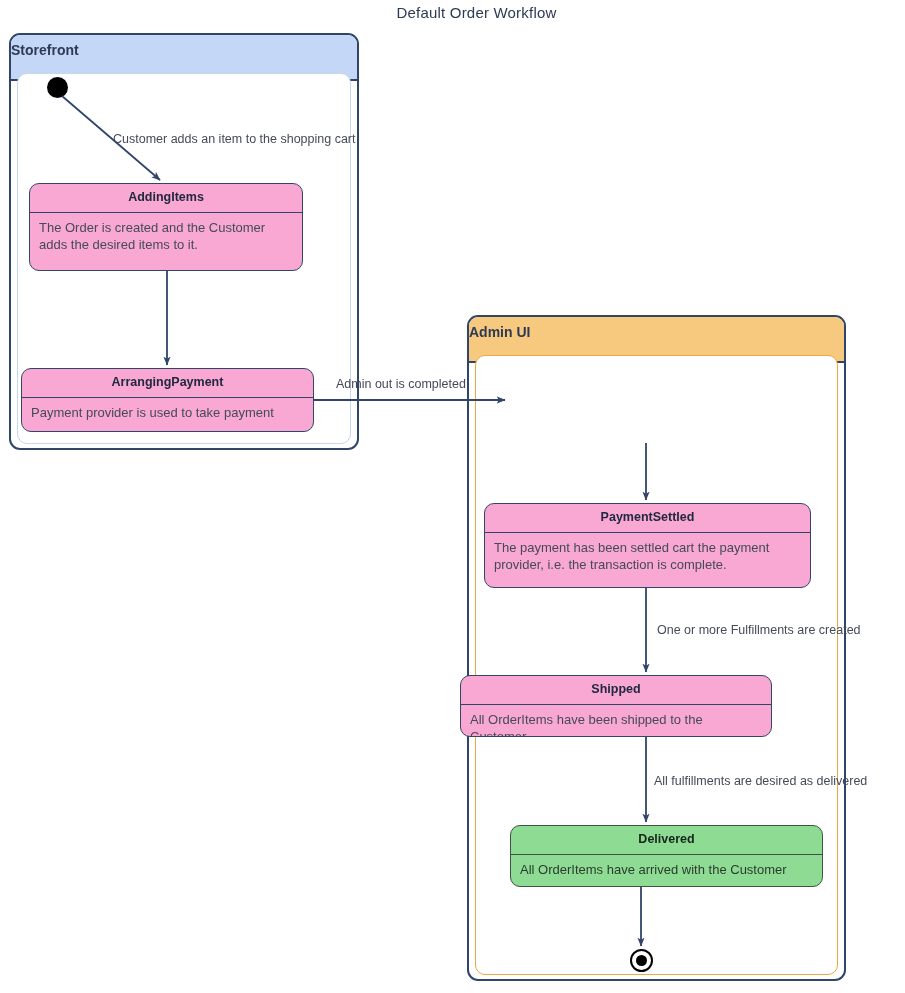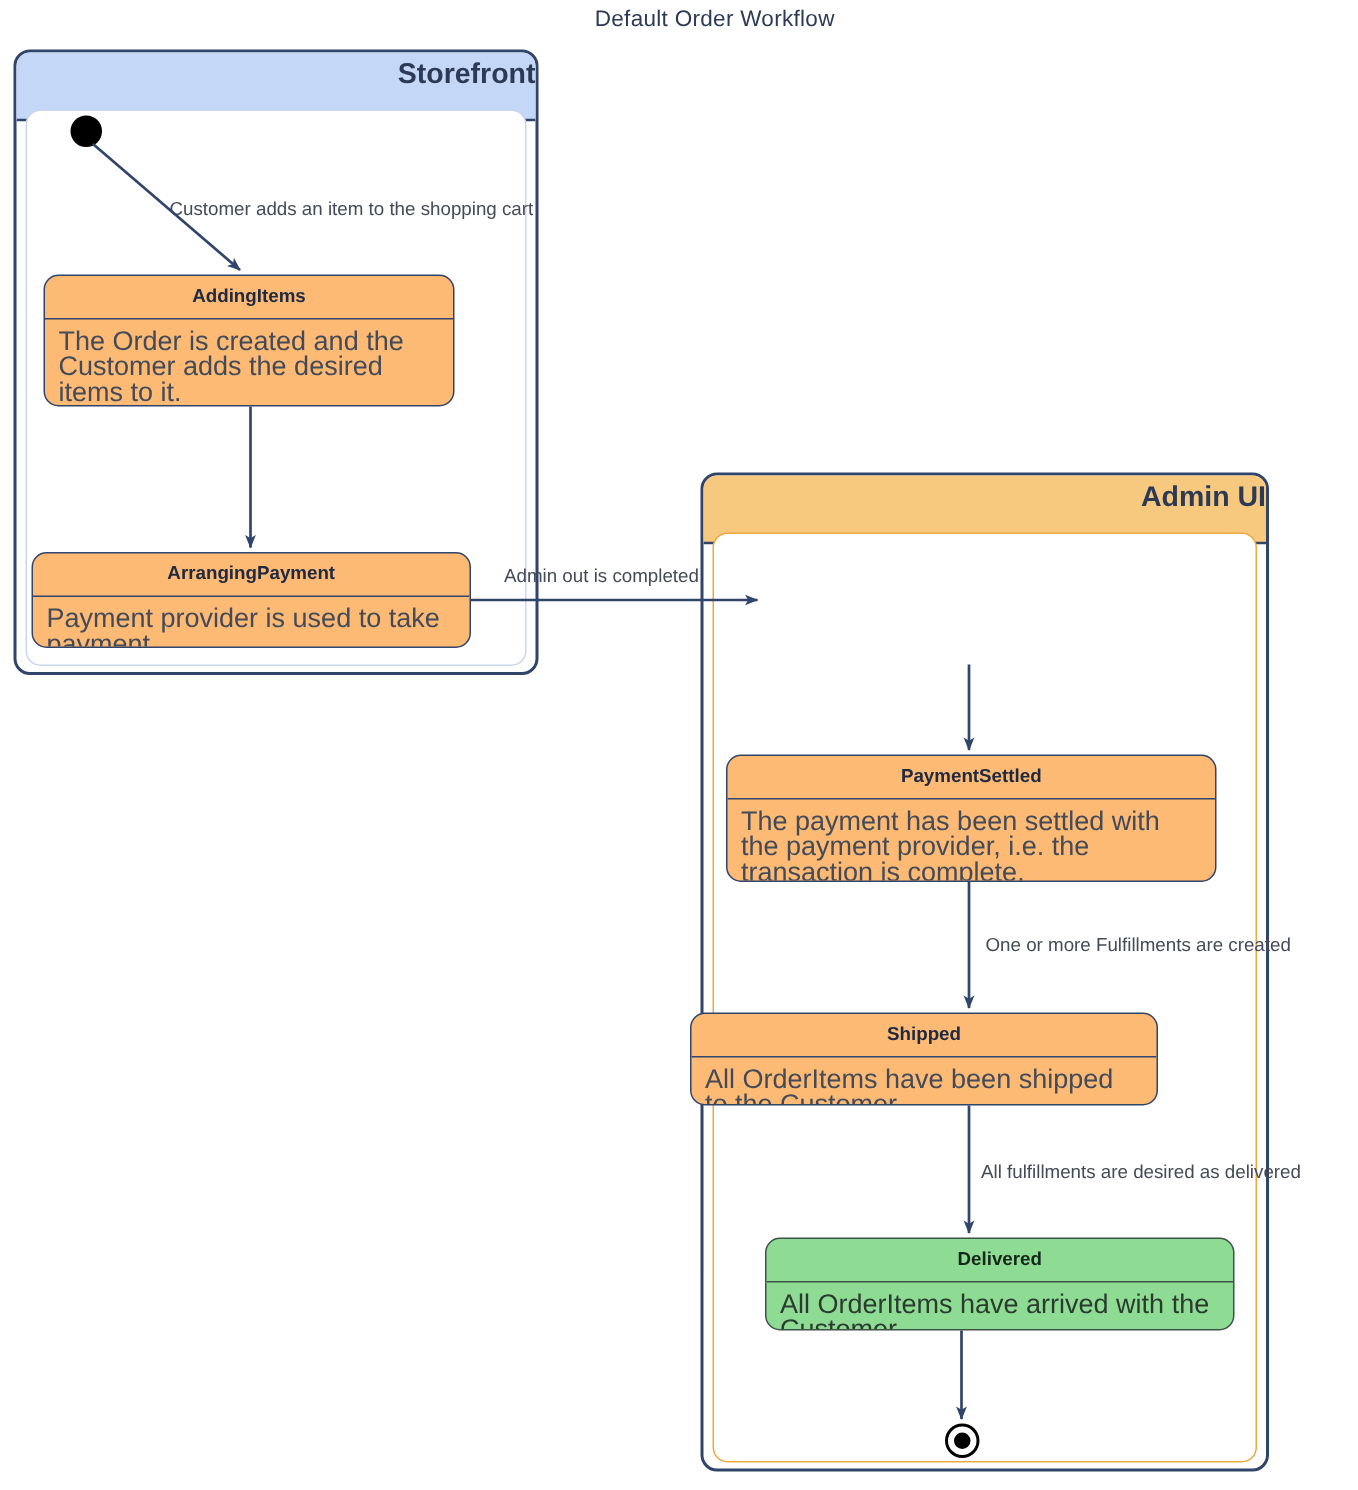--- a/index.html
+++ b/index.html
@@ -44,22 +44,22 @@
     position: absolute;
     box-sizing: border-box;
     border: 2px solid #31456b;
     border-radius: 11px;
     background: #ffffff;
   }
   .composite-title {
     box-sizing: border-box;
     height: 46px;
     line-height: 30px;
-    text-align: right;
-    font-size: 19px;
+    text-align: left;
+    font-size: 14px;
     font-weight: bold;
     color: #2d3a55;
     border-top-left-radius: 9px;
     border-top-right-radius: 9px;
   }
   .composite-inner {
     position: absolute;
     box-sizing: border-box;
     background: #ffffff;
     border-radius: 10px;
@@ -79,37 +79,37 @@
   .composite.adminui .composite-inner {
     border: 1px solid #eda93e;
   }
 
   
   .state {
     position: absolute;
     box-sizing: border-box;
     border: 1.6px solid #31456b;
     border-radius: 10px;
-    background: #fdba74;
+    background: #f9a8d4;
     overflow: hidden;
   }
   .state-name {
     box-sizing: border-box;
     height: 29px;
     line-height: 27px;
     text-align: center;
     font-size: 12.5px;
     font-weight: bold;
     color: #20293f;
     border-bottom: 1.4px solid #31456b;
   }
   .state-desc {
     box-sizing: border-box;
     padding: 6px 9px 5px 9px;
-    font-size: 18px;
+    font-size: 13px;
     line-height: 17px;
     color: #444a58;
   }
   .state.green {
     background: #8edc94;
     border-color: #3e5246;
   }
   .state.green .state-name {
     color: #16261a;
     border-bottom-color: #3e5246;
@@ -177,21 +177,21 @@
   </div>
 
   <div class="composite adminui" style="left:467px; top:315px; width:379px; height:666px;">
     <div class="composite-title">Admin UI</div>
     <div class="composite-inner" style="left:6px; top:38px; width:363px; height:620px;"></div>
   </div>
 
 
   <div class="state" style="left:484px; top:503px; width:327px; height:85px;">
     <div class="state-name">PaymentSettled</div>
-    <div class="state-desc">The payment has been settled with the payment provider, i.e. the transaction is complete.</div>
+    <div class="state-desc">The payment has been settled cart the payment provider, i.e. the transaction is complete.</div>
   </div>
 
   <div class="state" style="left:460px; top:675px; width:312px; height:62px;border-radius:10px;">
     <div class="state-name">Shipped</div>
     <div class="state-desc">All OrderItems have been shipped to the Customer</div>
   </div>
 
   <div class="state green" style="left:484px; top:825px; width:313px; height:62px;margin-left:26px;">
     <div class="state-name">Delivered</div>
     <div class="state-desc">All OrderItems have arrived with the Customer</div>

